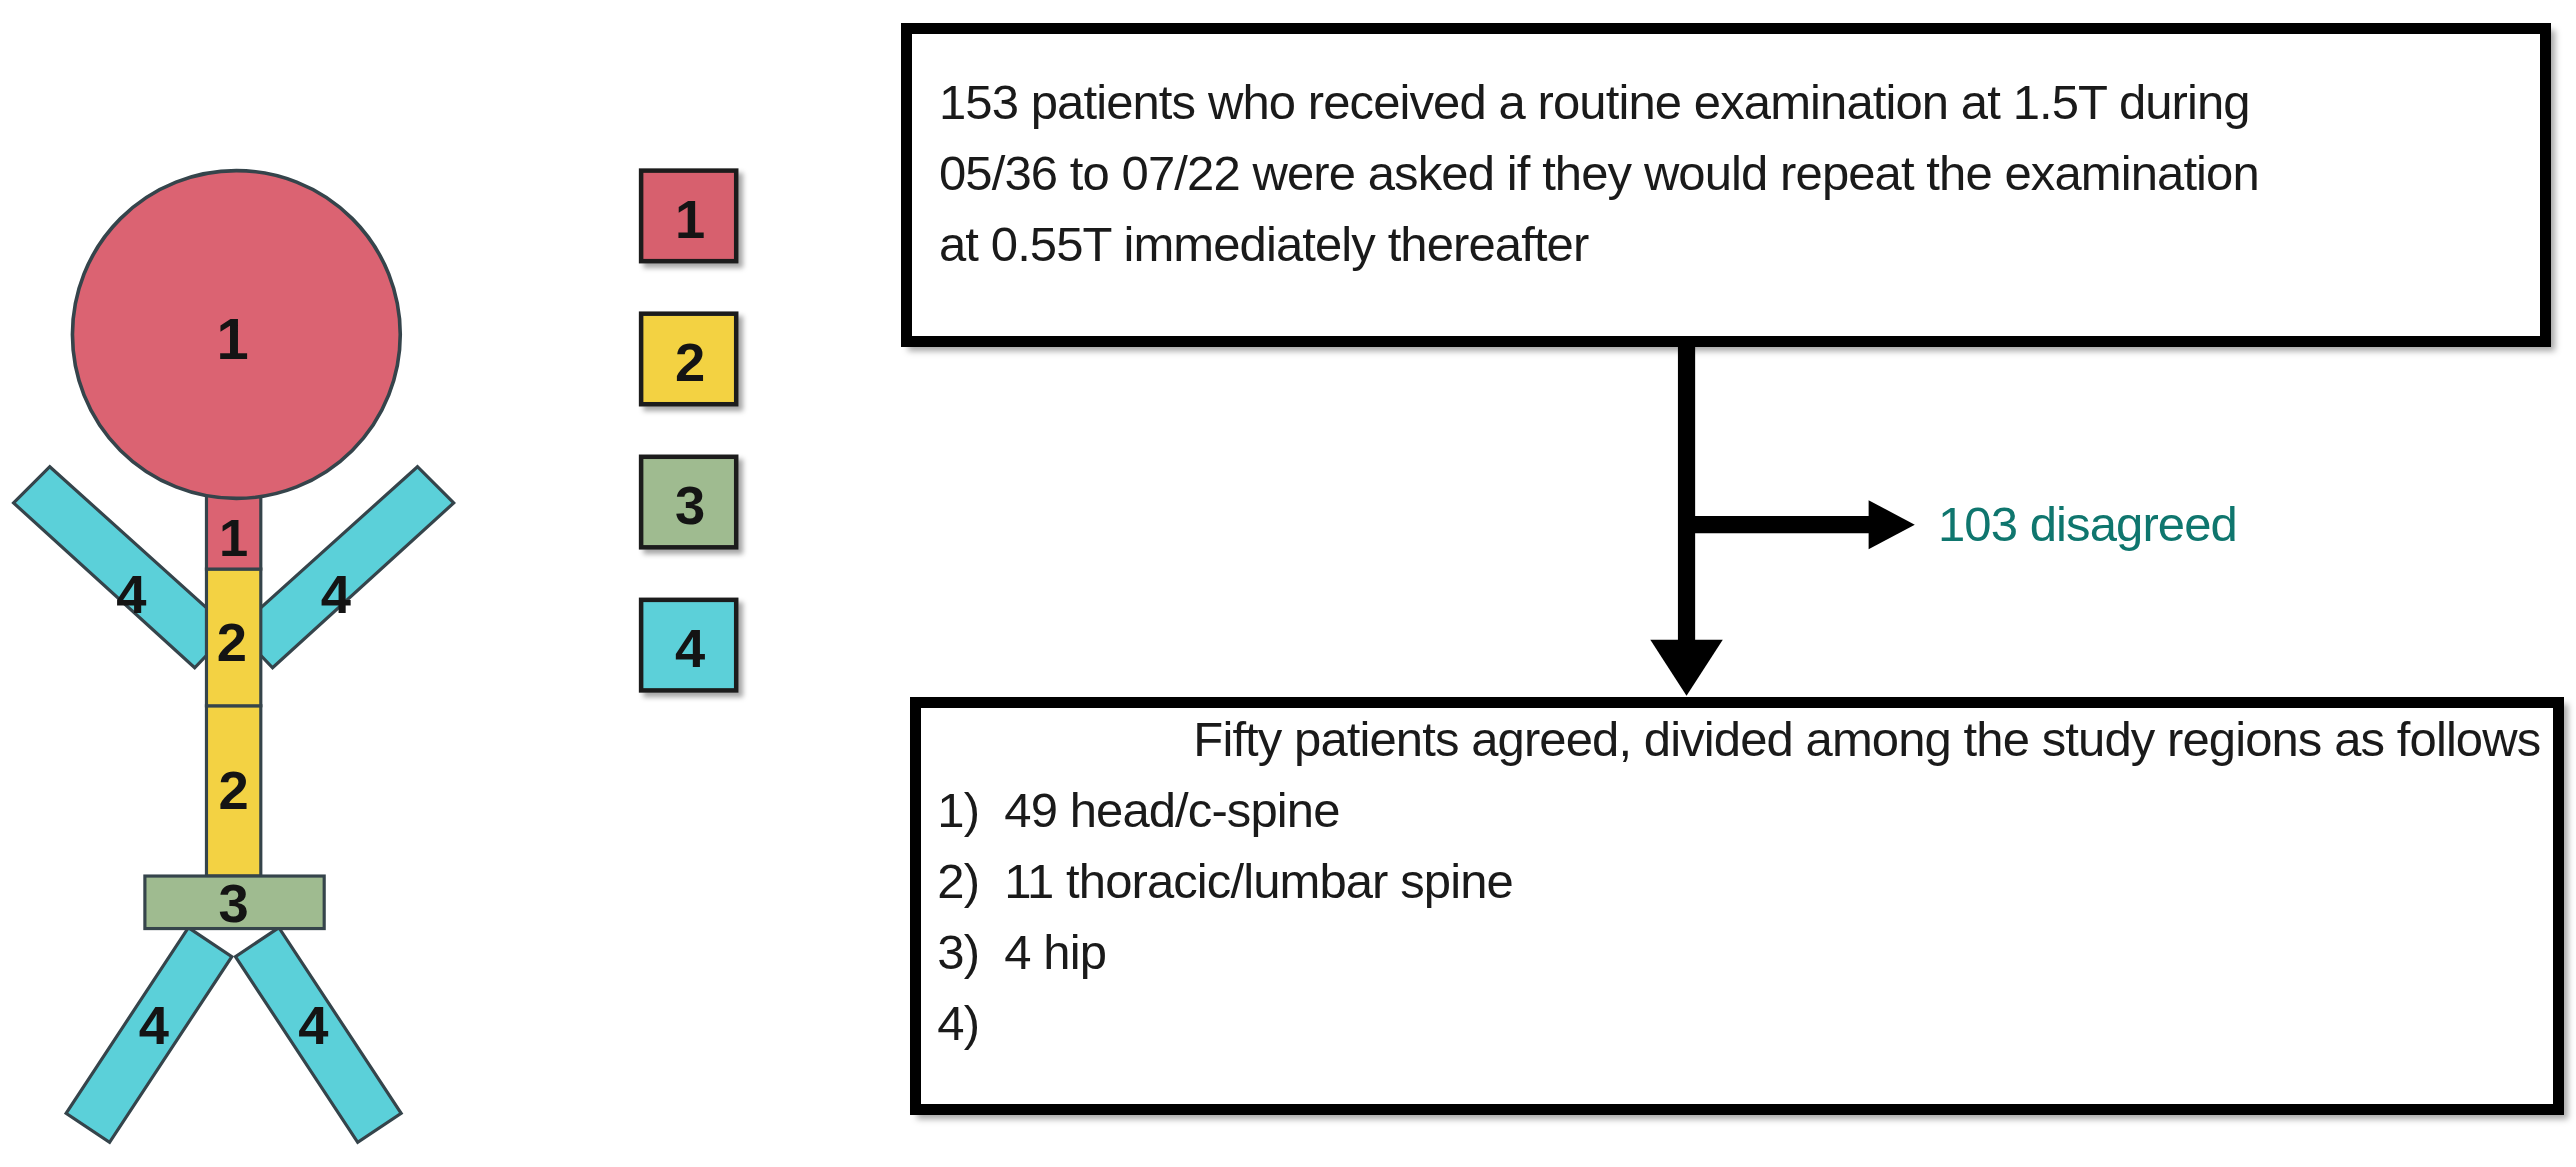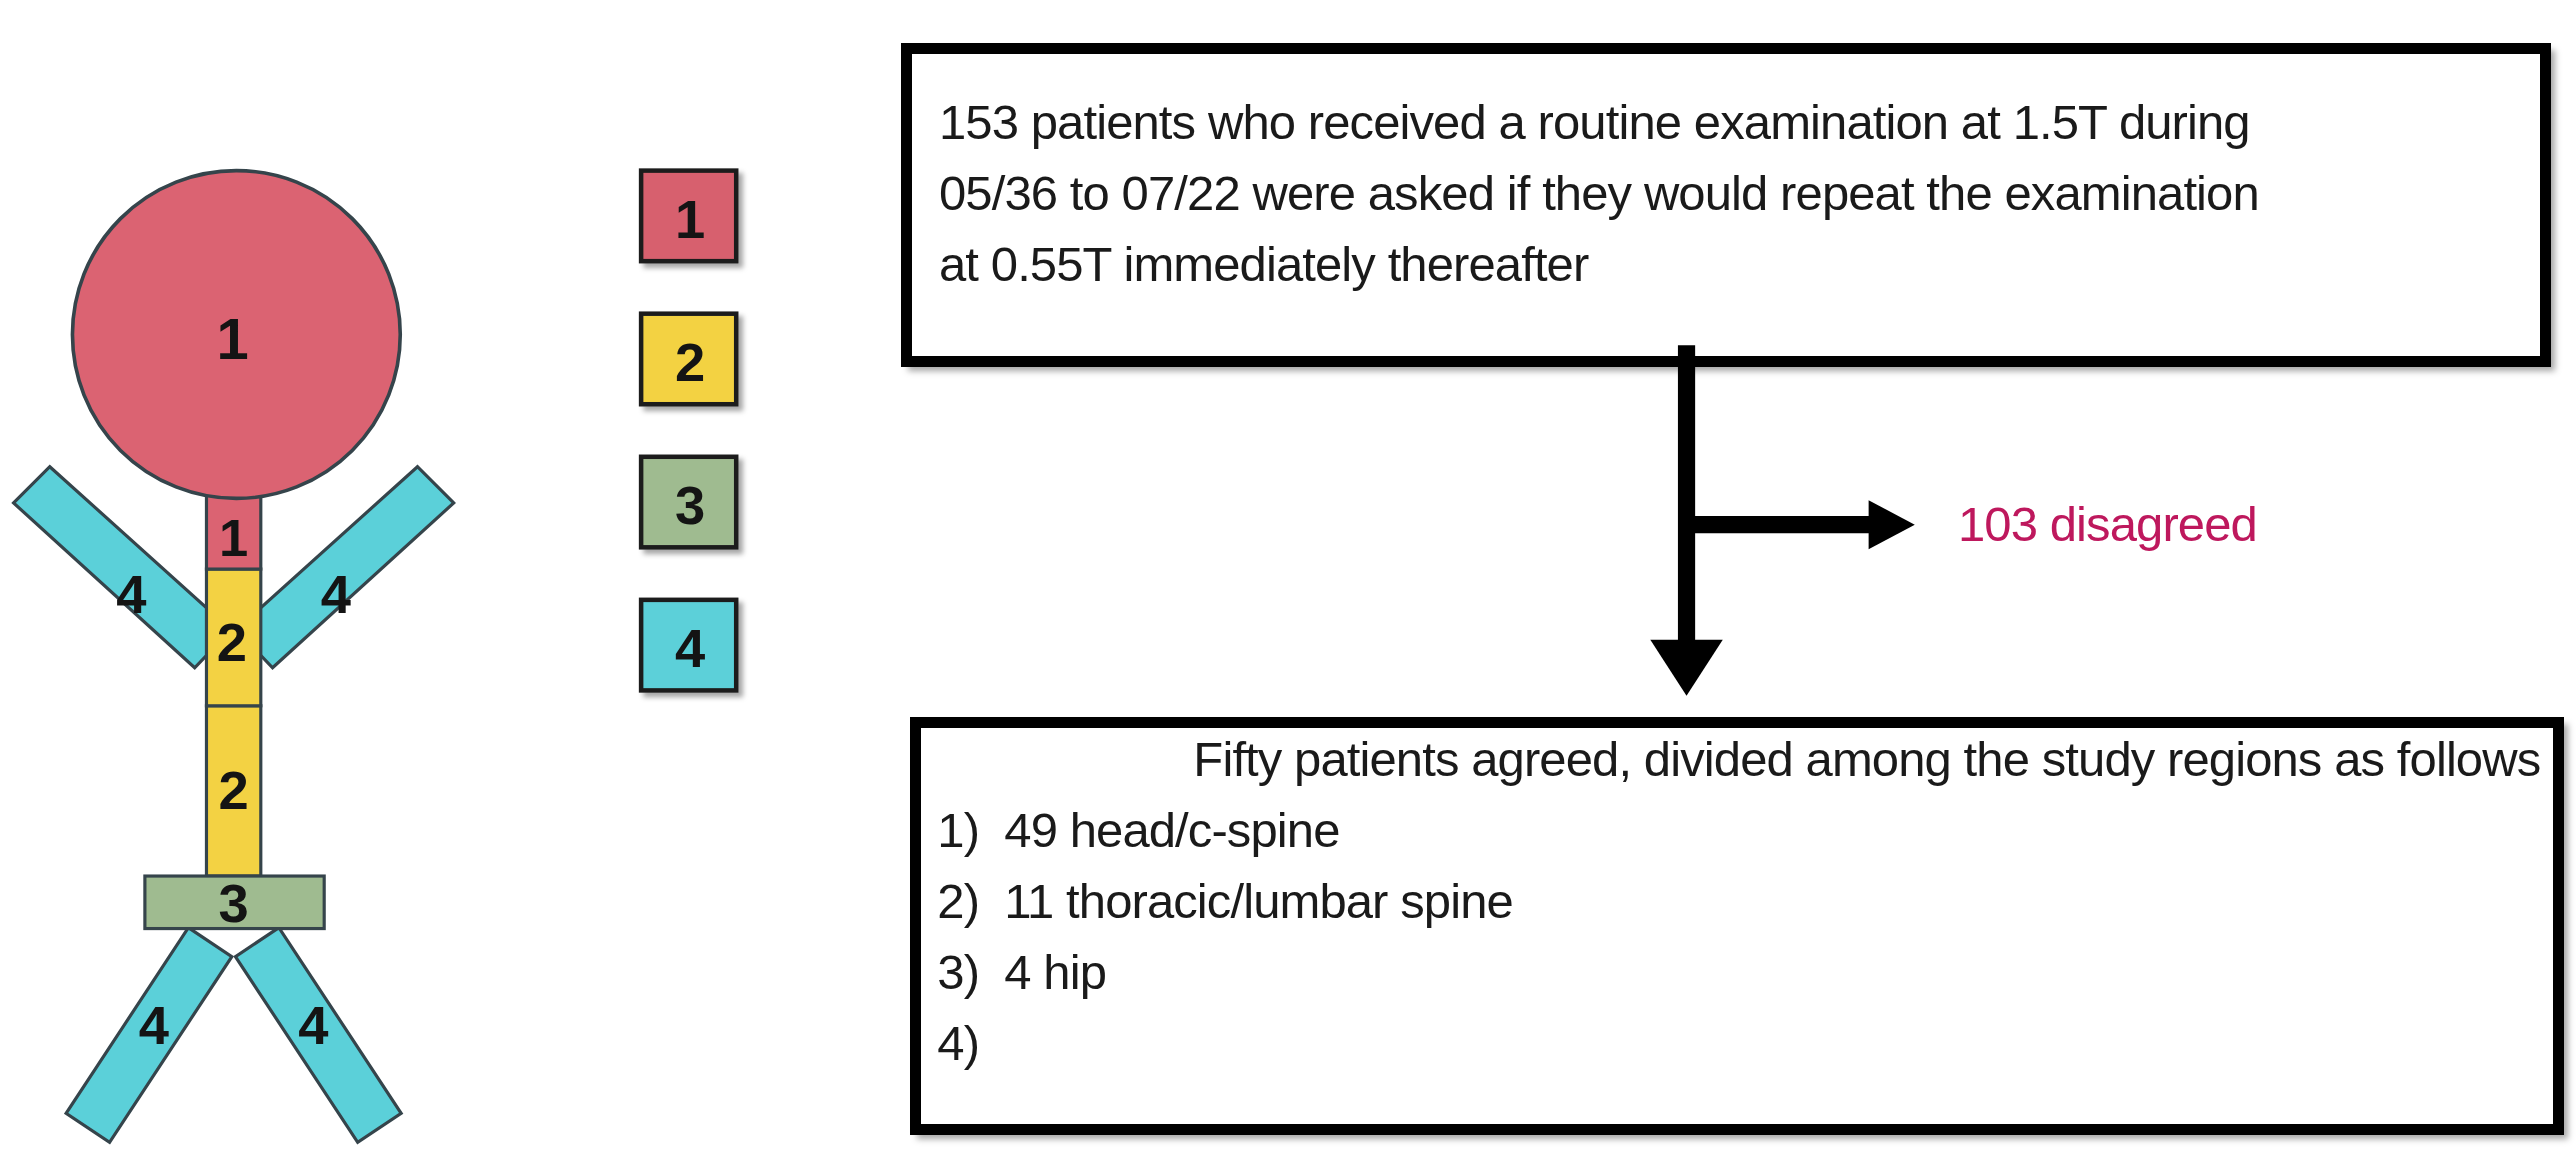--- a/index.html
+++ b/index.html
@@ -19,35 +19,33 @@
   }
   
   .flow-box{
     position:absolute;
     border:11px solid #000;
     background:#fff;
     box-sizing:border-box;
     font-size:49px;line-height:71px;letter-spacing:-0.9px;
     color:#1a1a1a;
     box-shadow:5.4px 5.4px 6.3px -1.8px rgba(0,0,0,.35);
-    margin-top:20px;
   }
   #top-box{left:901px;top:22.6px;width:1650px;height:324px;padding:33px 12.7px 0 27px;}
   #top-box .tline{white-space:nowrap;}
   #bottom-box{left:910px;top:697px;width:1654px;height:418px;padding:0 12.7px 0 16.3px;}
   #bottom-box .content{margin-top:-3.6px;}
   #bottom-box .intro{white-space:nowrap;text-align:right;}
   .list-row{display:flex;white-space:nowrap;}
   .list-num{flex:0 0 67px;}
   
   #branch-label{
     position:absolute;left:1938px;top:493px;
-    font-size:49px;letter-spacing:-0.9px;line-height:63px;color:#be185d;
+    font-size:49px;letter-spacing:-0.9px;line-height:63px;color:#0f766e;
     white-space:nowrap;
-    margin-left:20px;
   }
   
   #arrow-svg{position:absolute;left:0;top:0;pointer-events:none;}
 </style>
 </head>
 <body>
 
 <div id="canvas">
 
   <svg id="figure-svg" width="815" height="1168" viewBox="0 0 900 1289">

